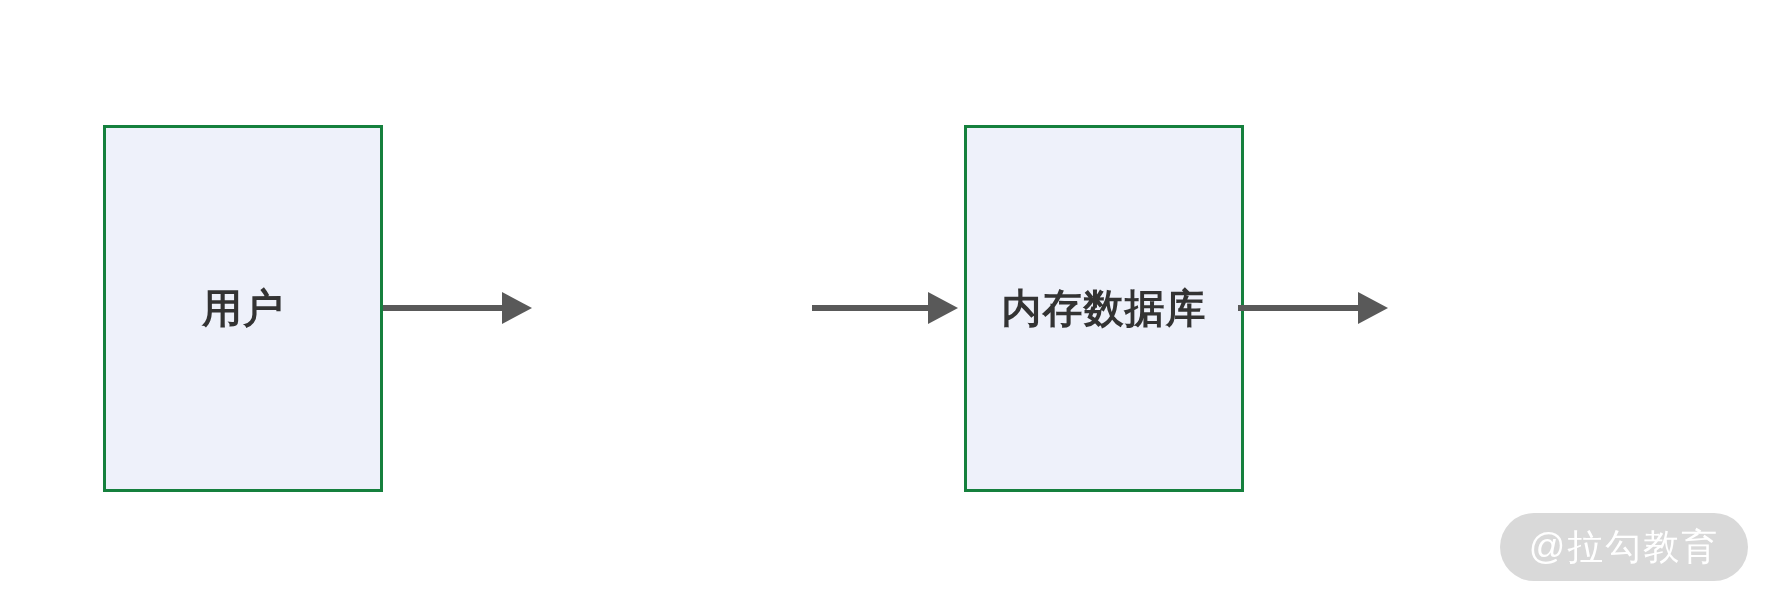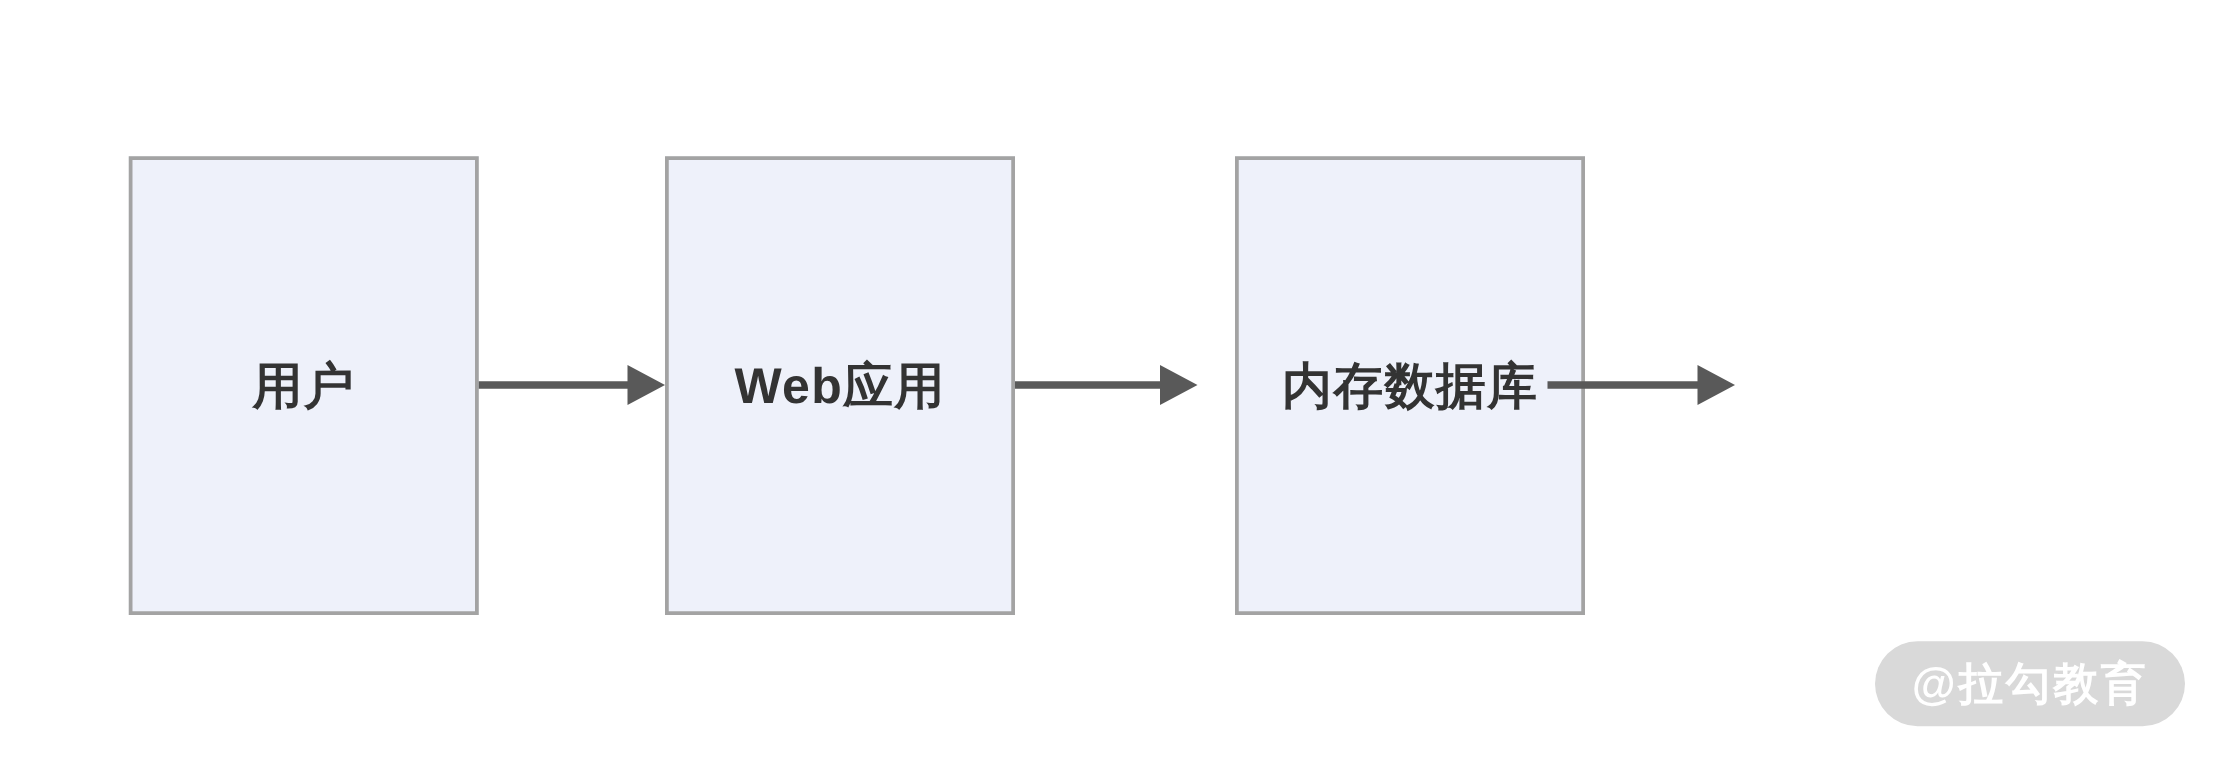--- a/index.html
+++ b/index.html
@@ -15,35 +15,35 @@
     background: #ffffff;
     overflow: hidden;
   }
   .node {
     position: absolute;
     top: 125px;
     width: 280px;
     height: 367px;
     box-sizing: border-box;
     background: #eef1fa;
-    border: 3px solid #a3a3a3;
+    border: 3px solid #15803d;
     display: flex;
     align-items: center;
     justify-content: center;
   }
   .node-label {
     font-size: 40px;
     font-weight: 600;
     color: #333333;
     letter-spacing: 1px;
     white-space: nowrap;
   }
   .node-user    { left: 103px; }
   .node-webapp  { left: 532px; }
-  .node-memdb   { left: 988px; }
+  .node-memdb   { left: 964px; }
   .node-db      { left: 1388px; }
 
   .arrow {
     position: absolute;
     top: 308px;
     height: 0;
   }
   .arrow-1 { left: 383px;  width: 149px; }
   .arrow-2 { left: 812px;  width: 146px; }
   .arrow-3 { left: 1238px; width: 150px; }
@@ -74,42 +74,39 @@
     height: 68px;
     border-radius: 34px;
     background: #d9d9d9;
     display: flex;
     align-items: center;
     justify-content: center;
   }
   .watermark-text {
     color: #ffffff;
     font-size: 36px;
-    font-weight: 700;
+    font-weight: 400;
     letter-spacing: 2px;
     white-space: nowrap;
   }
 </style>
 </head>
 <body>
 
 <div class="canvas">
 
   <div class="node node-user">
     <span class="node-label">用户</span>
   </div>
 
   <div class="arrow arrow-1">
     <div class="arrow-line"></div>
     <div class="arrow-head"></div>
   </div>
 
-  <div class="node node-webapp">
-    <span class="node-label">Web应用</span>
-  </div>
 
   <div class="arrow arrow-2">
     <div class="arrow-line"></div>
     <div class="arrow-head"></div>
   </div>
 
   <div class="node node-memdb">
     <span class="node-label">内存数据库</span>
   </div>
 

